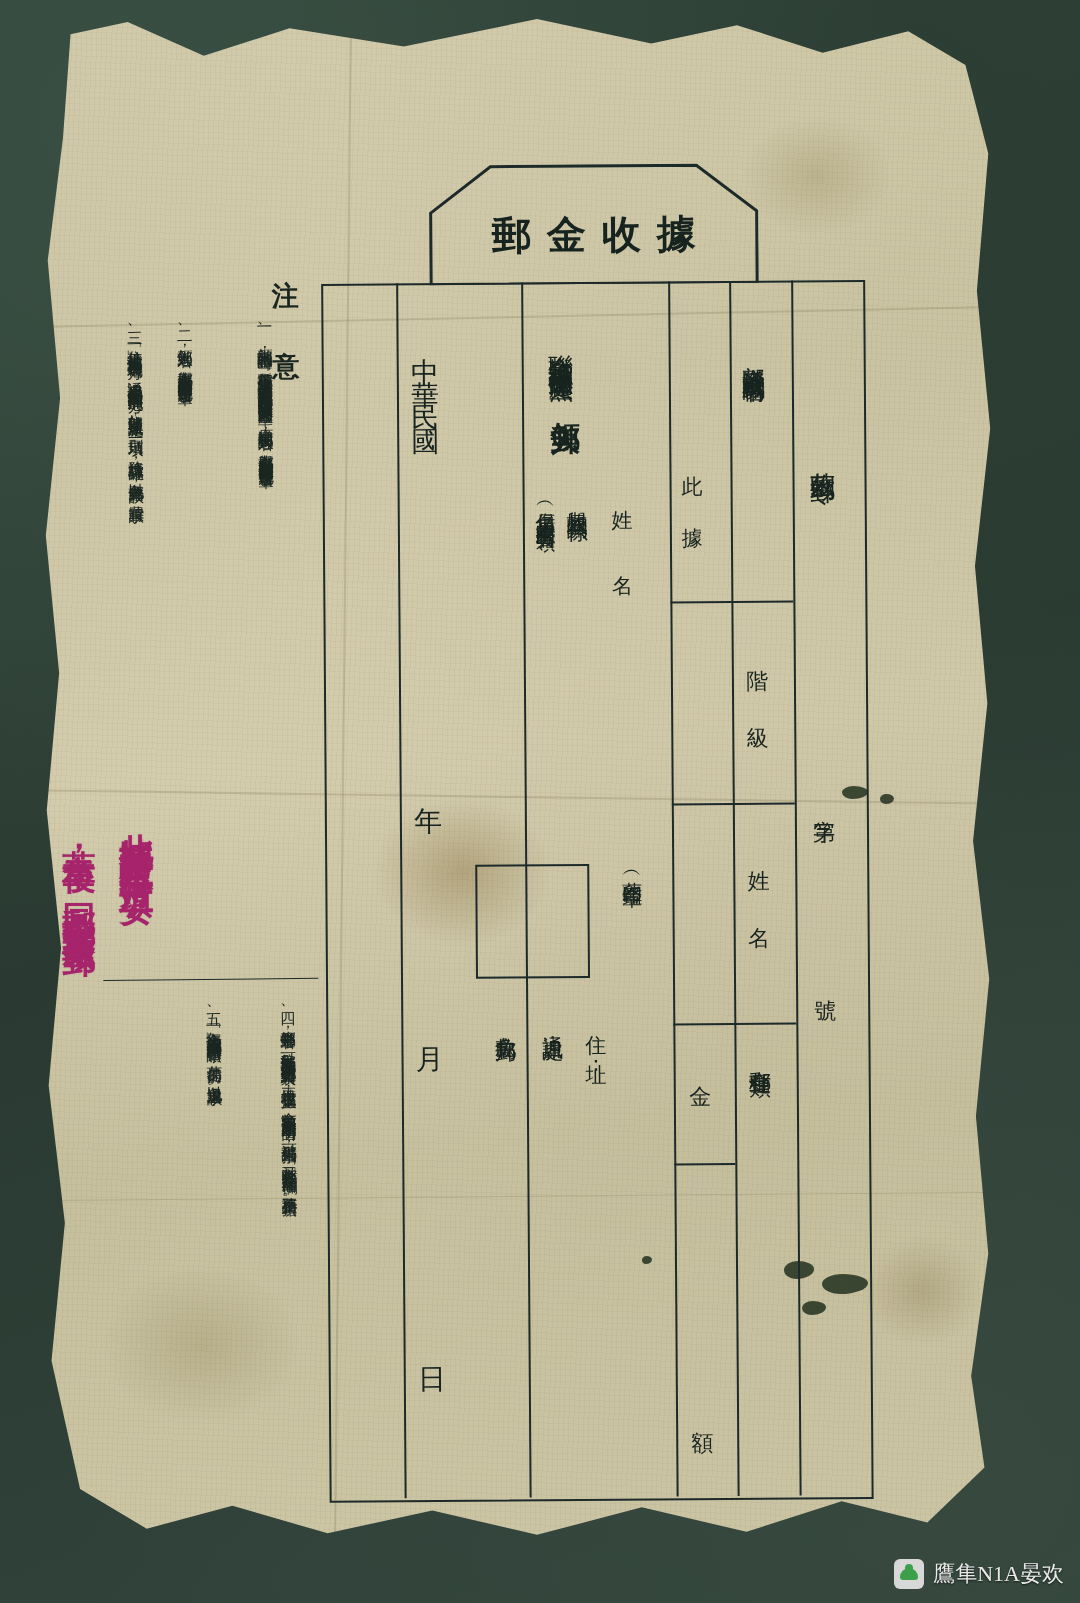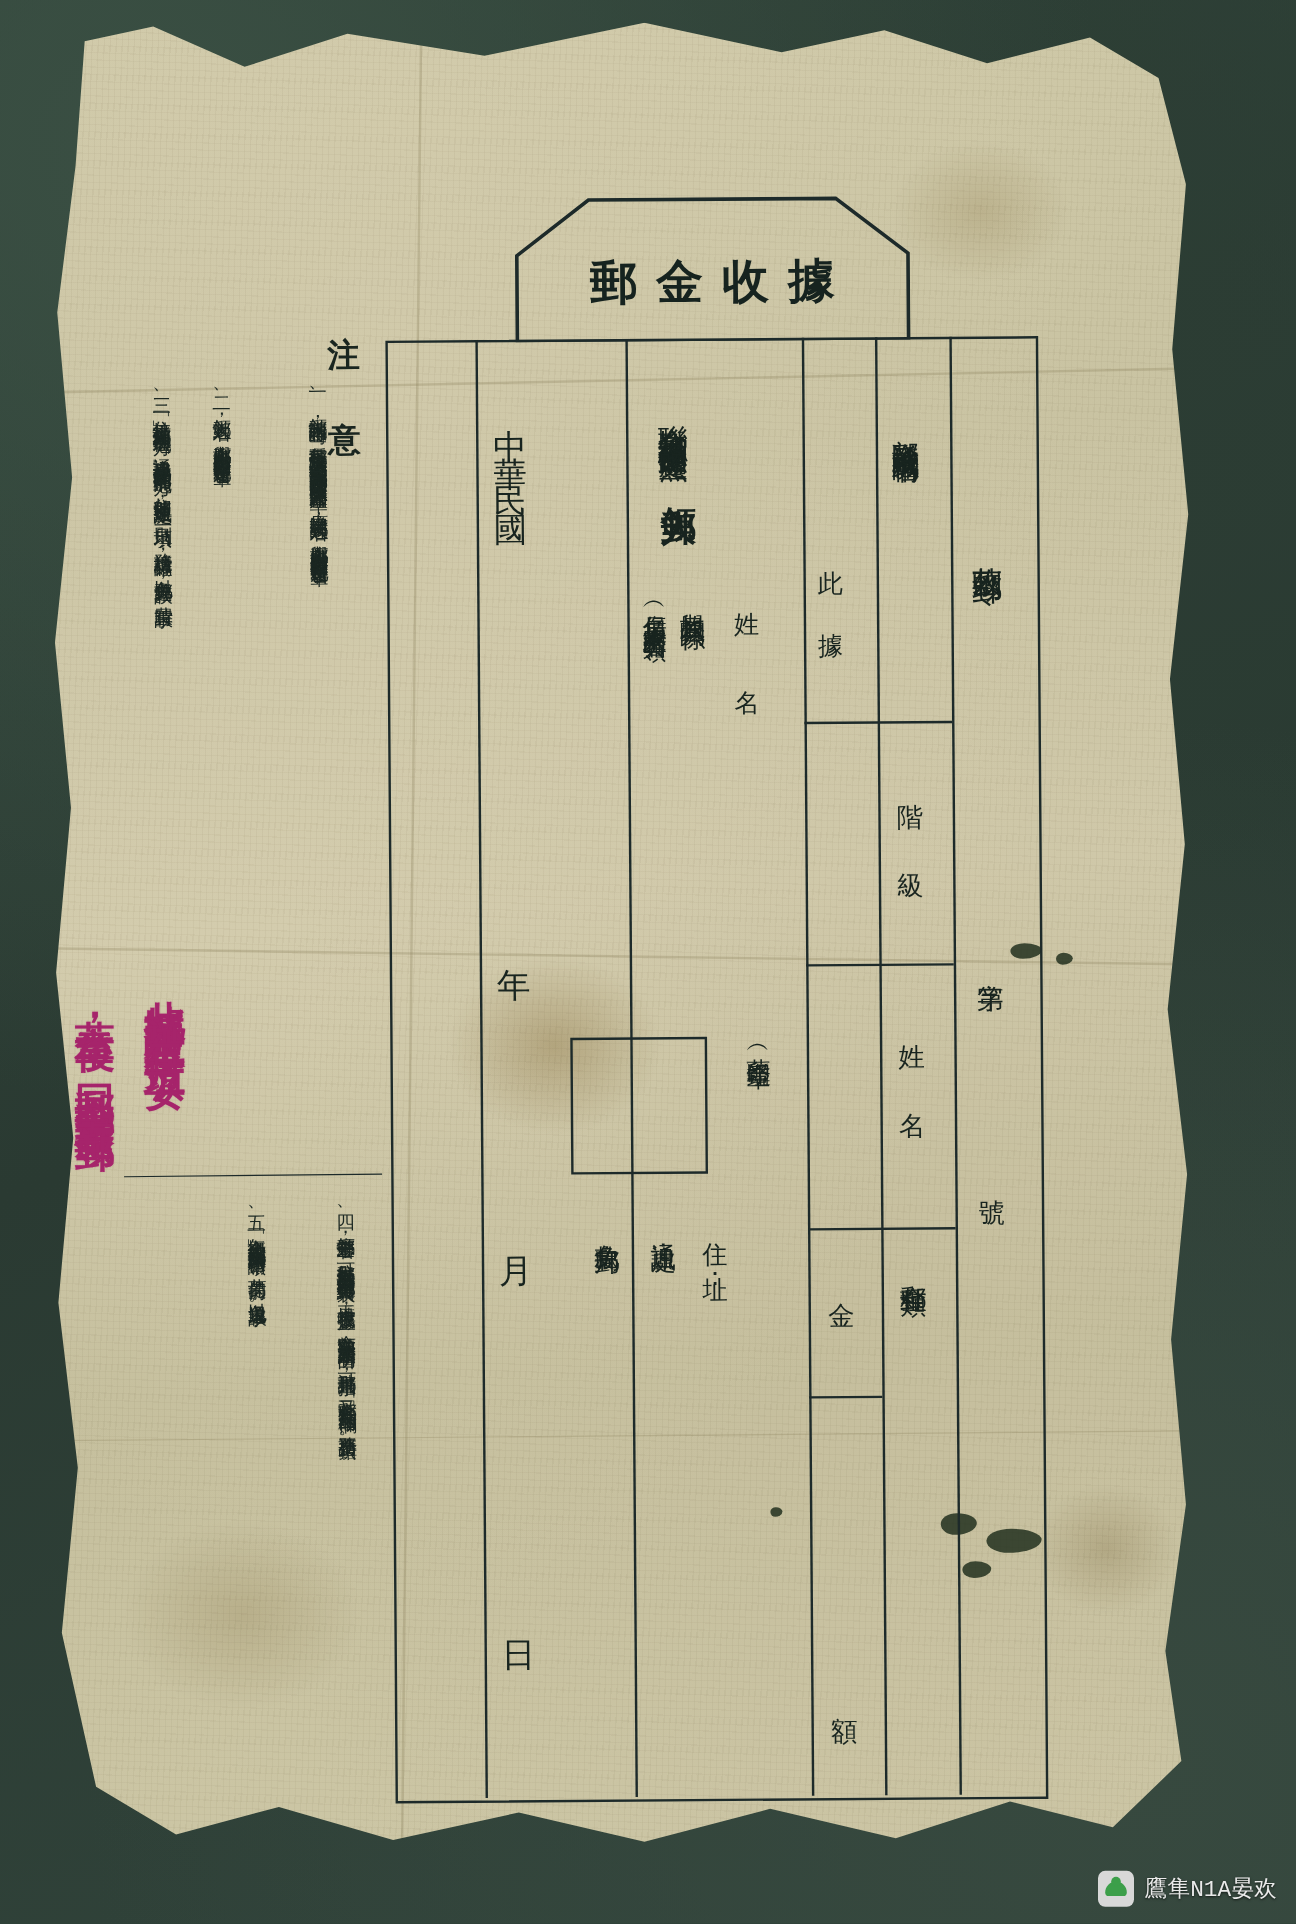--- a/index.html
+++ b/index.html
@@ -118,22 +118,22 @@
     font-family:"DejaVu Serif",serif;
     font-weight:700;
     letter-spacing:5px;
     text-shadow:0 0 1px rgba(166,36,107,0.5);
   }
 
   
   .wm{
     position:absolute;right:16px;bottom:14px;
     display:flex;align-items:center;gap:9px;
-    color:#e9e9e9;font-size:19px;
-    font-family:Liberation Mono, monospace;
+    color:#e9e9e9;font-size:22px;
+    font-family:Liberation Serif, serif;
     text-shadow:0 1px 2px rgba(0,0,0,.7);
     justify-content:flex-end;
   }
   .wm-badge{
     width:30px;height:30px;border-radius:6px;background:#d8d8d8;
     position:relative;
   }
   .wm-badge:before{
     content:"";position:absolute;left:6px;top:9px;width:18px;height:12px;
     border-radius:9px 9px 3px 3px;background:#3c9f4a;

